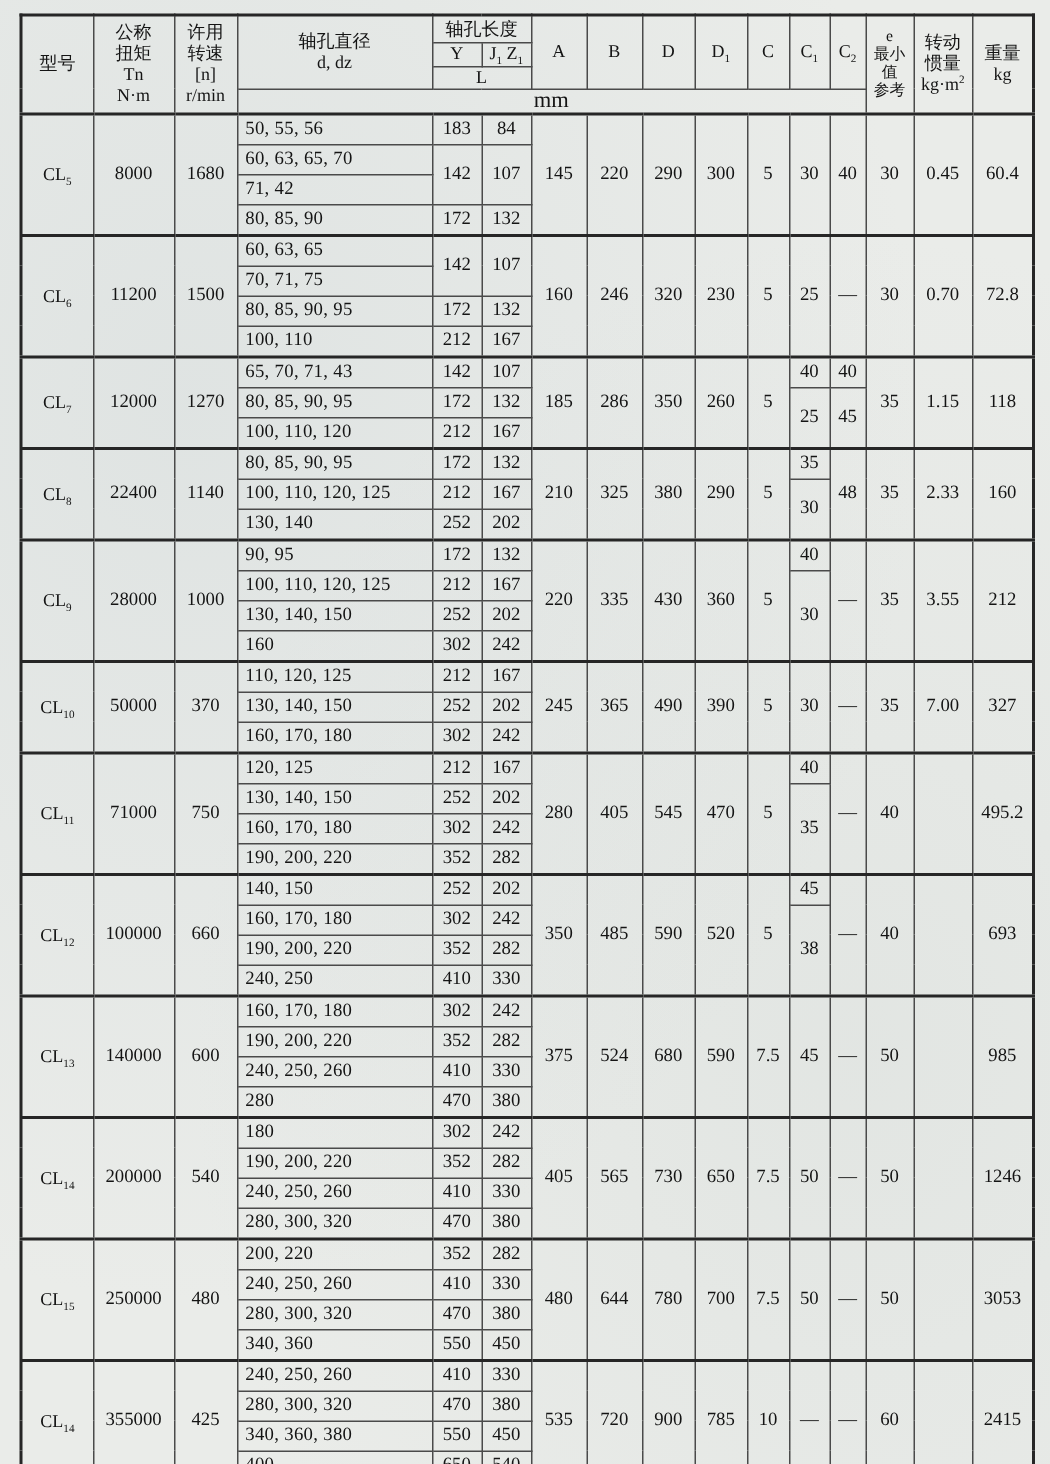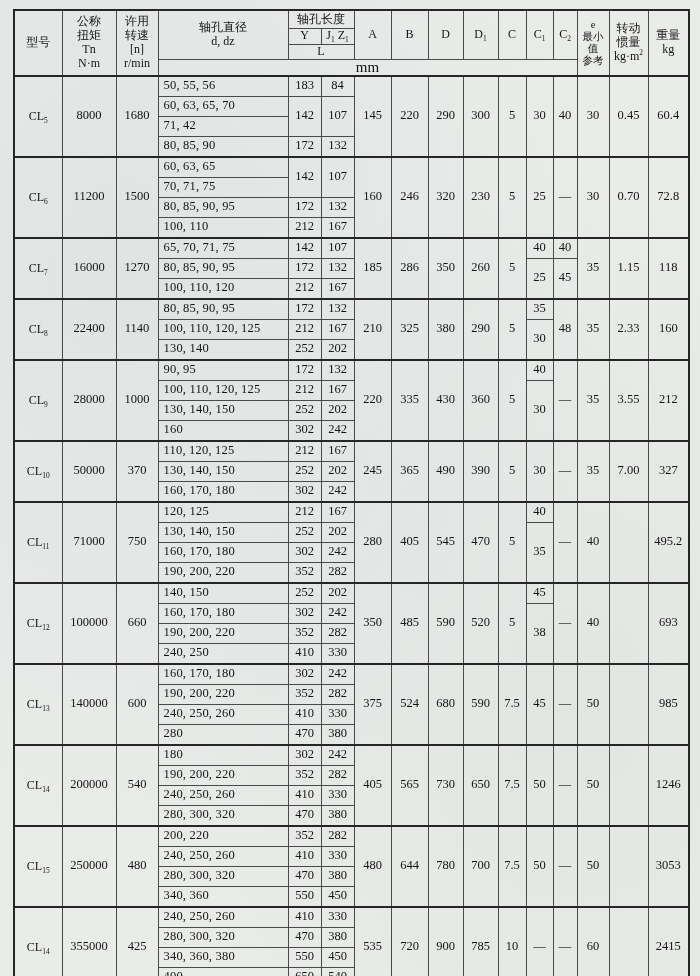--- a/index.html
+++ b/index.html
@@ -171,23 +171,23 @@
           <td>172</td>
           <td>132</td>
         </tr>
         <tr>
           <td class="dia">100, 110</td>
           <td>212</td>
           <td>167</td>
         </tr>
         <tr class="block-start">
           <td class="model" rowspan="3">CL<sub>7</sub></td>
-          <td rowspan="3">16000</td>
+          <td rowspan="3">12000</td>
           <td rowspan="3">1270</td>
-          <td class="dia">65, 70, 71, 75</td>
+          <td class="dia">65, 70, 71, 43</td>
           <td>142</td>
           <td>107</td>
           <td rowspan="3">185</td>
           <td rowspan="3">286</td>
           <td rowspan="3">350</td>
           <td rowspan="3">260</td>
           <td rowspan="3">5</td>
           <td>40</td>
           <td>40</td>
           <td rowspan="3">35</td>

